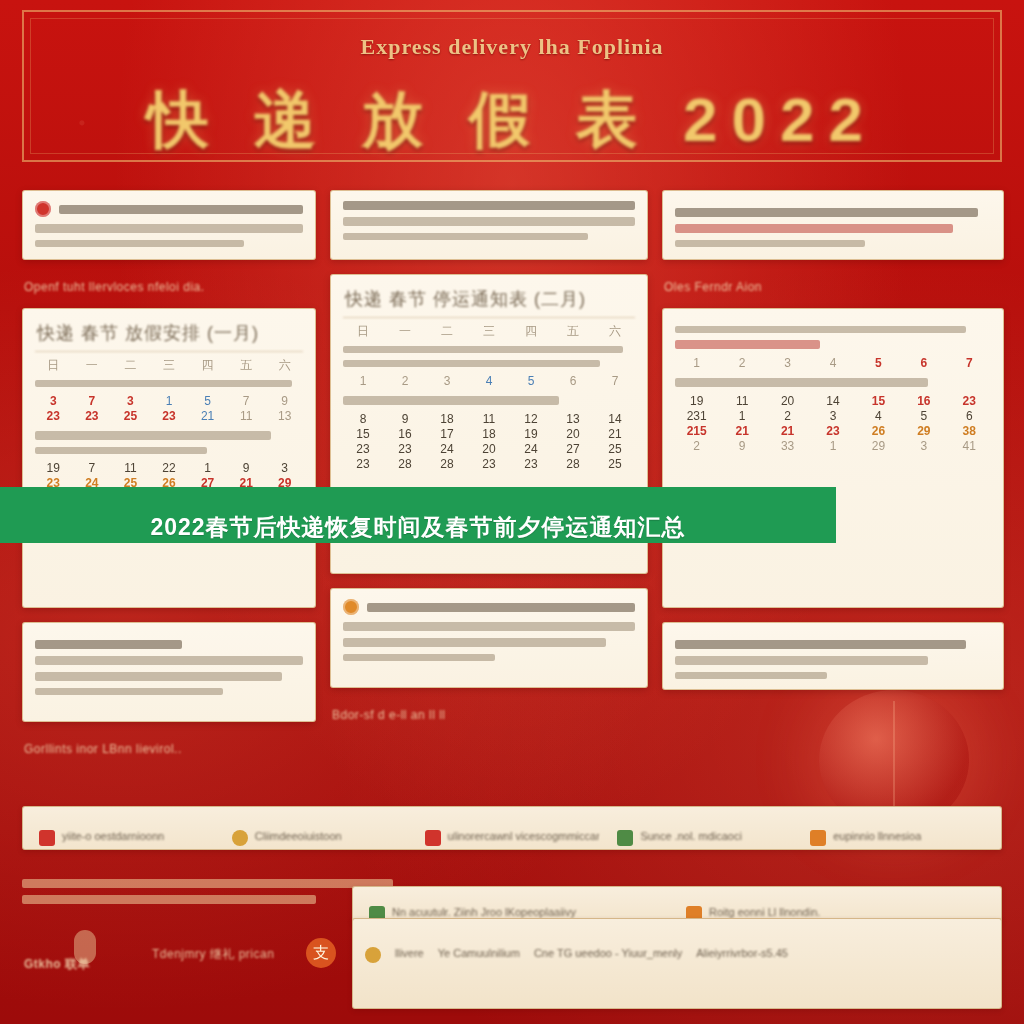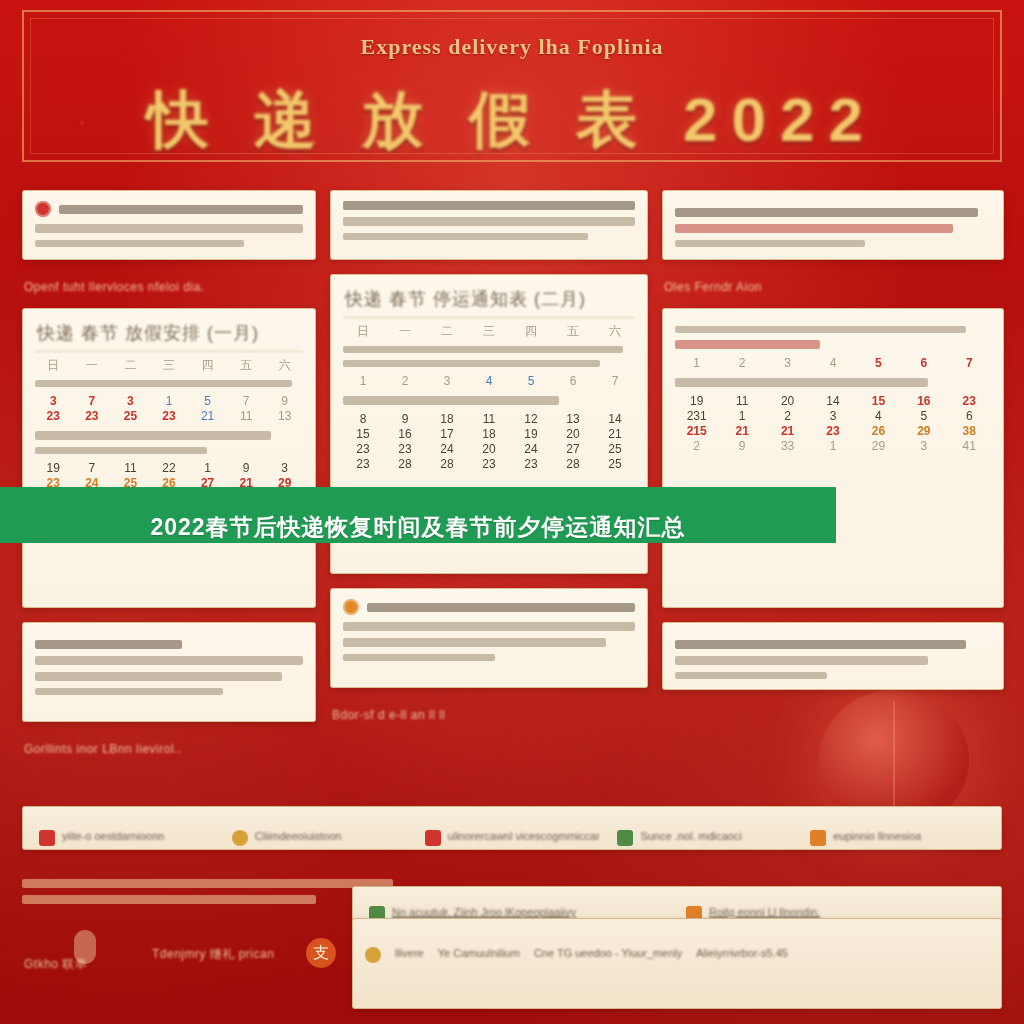--- a/index.html
+++ b/index.html
@@ -570,21 +570,21 @@
       <div class="strip-icon orange"></div>
       <div class="strip-text">eupinnio llnnesioa</div>
     </div>
   </div>
 
   <div class="bottom-note">
     <div class="tline" style="width:58%;"></div>
     <div class="tline" style="width:46%;"></div>
   </div>
 
-  <div class="strip" style="top:886px;height:36px;left:352px;width:650px;text-decoration:underline;">
+  <div class="strip" style="top:886px;height:36px;left:352px;width:650px;">
     <div class="strip-item">
       <div class="strip-icon green"></div>
       <div class="strip-text">Nn acuutulr. Ziinh Jroo lKopeoplaaiivy</div>
     </div>
     <div class="strip-item">
       <div class="strip-icon orange"></div>
       <div class="strip-text">Roitg eonni Ll llnondin.</div>
     </div>
   </div>
 
@@ -594,20 +594,20 @@
       <div class="strip-text">llivere</div>
       <div class="strip-text">Ye Camuulnilium</div>
       <div class="strip-text">Cne TG ueedoo - Yiuur_menly</div>
       <div class="strip-text">Alieiyrrivrbor-s5.45</div>
     </div>
   </div>
 
   <div class="round-badge">支</div>
   <div class="mic-badge"></div>
 
-  <div class="caption" style="position:absolute;left:22px;top:950px;width:260px;">Gtkho 联单</div>
+  <div class="caption" style="position:absolute;left:22px;top:950px;width:260px;font-weight:bold;">Gtkho 联单</div>
   <div class="caption" style="position:absolute;left:150px;top:940px;width:200px;">Tdenjmry 继礼 prican</div>
 
   <div class="banner">
     <div class="banner-text">2022春节后快递恢复时间及春节前夕停运通知汇总</div>
   </div>
 
 </div>
 
 </body></html>

